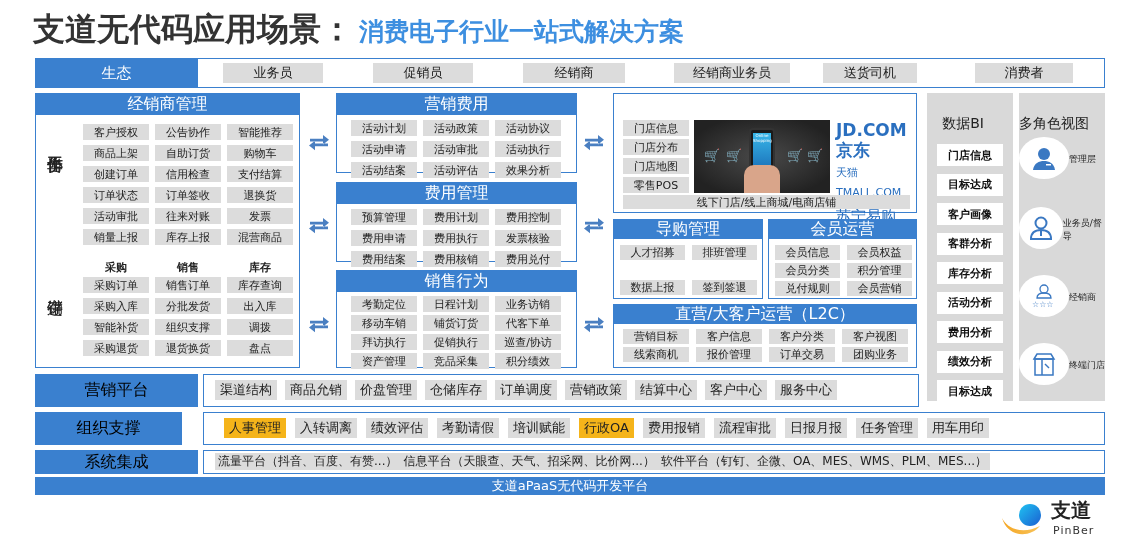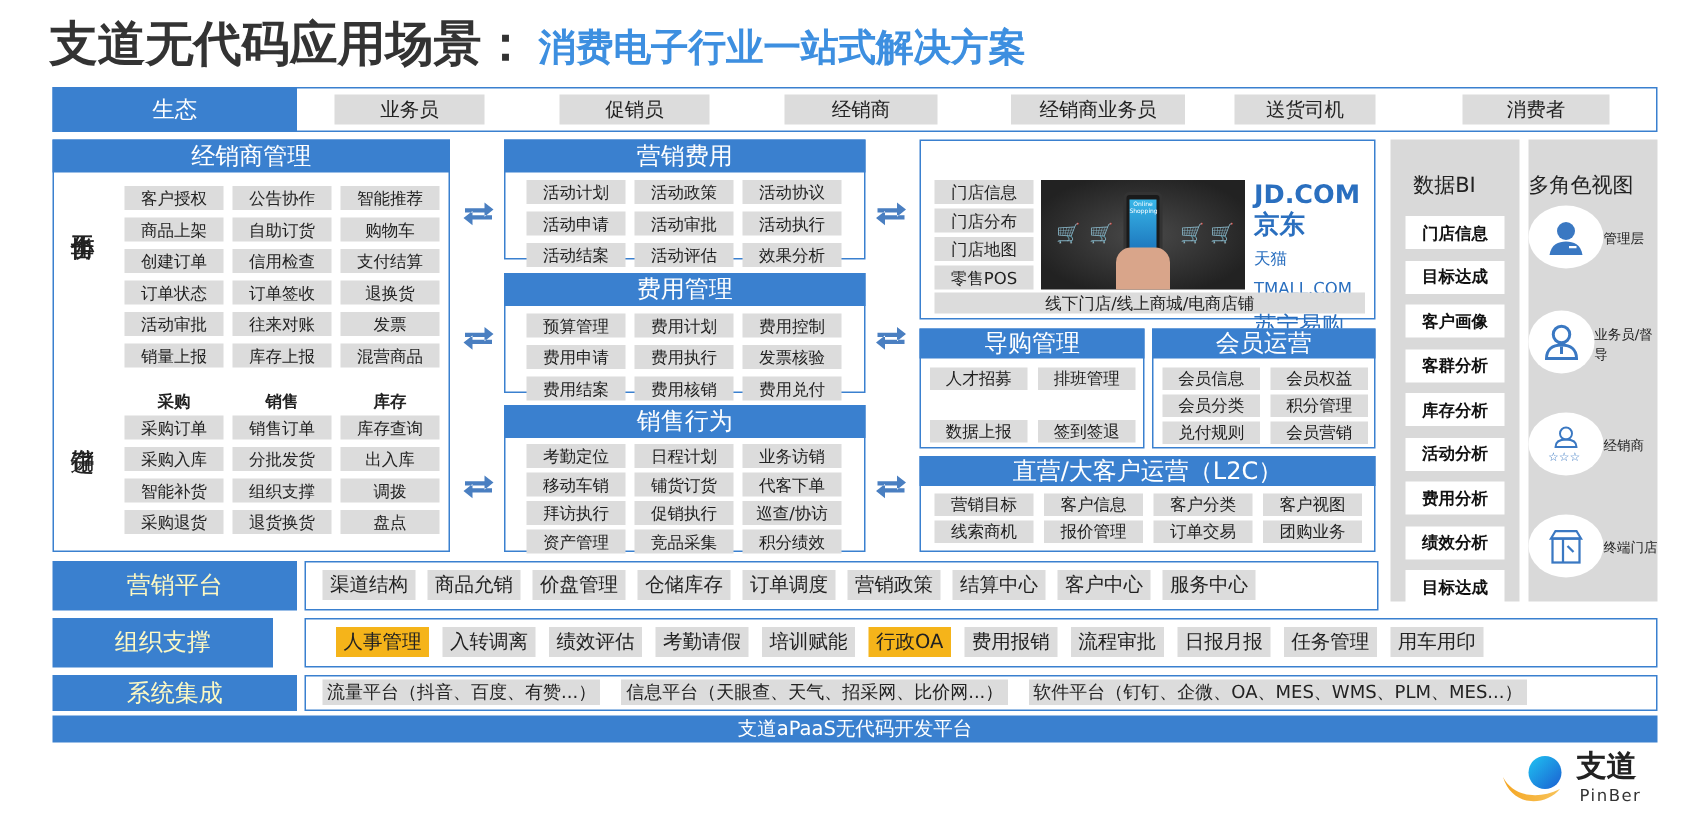--- a/index.html
+++ b/index.html
@@ -13,21 +13,21 @@
 .hdr{display:flex;align-items:center;justify-content:center;color:#fff;background:#3a80cf;font-size:16px}
 .arrow{width:22px;height:18px}
 .grid3{display:grid;grid-template-columns:repeat(3,66px);gap:5px 6px}
 .grid3 .chip{height:16px;font-size:11px}
 .eco .chip{height:20px;font-size:13px}
 .gray{background:#d9d9d9}
 .bi-item{background:#fff;height:22px;width:66px;display:flex;align-items:center;justify-content:center;font-size:11px;font-weight:bold;color:#111}
 .role{display:flex;flex-direction:row;align-items:center}
 .role .circ{width:50px;height:42px;border-radius:50%;background:#fff;display:flex;align-items:center;justify-content:center}
 .role .lbl{font-size:9px;margin-top:3px;color:#222}
-.rowlbl{display:flex;align-items:center;justify-content:center;color:#fef9c3;background:#3a80cf;font-size:16px}
+.rowlbl{display:flex;align-items:center;justify-content:center;color:#000000;background:#3a80cf;font-size:16px}
 .hl{background:#f5b41a !important}
 .plat .chip{height:20px;font-size:13px;padding:0 5px}
 </style>
 </head>
 <body>
 
 <div class="abs title">
   <span>支道无代码应用场景：</span><span class="sub">消费电子行业一站式解决方案</span>
 </div>
 
@@ -304,21 +304,21 @@
       <div class="chip">费用报销</div>
       <div class="chip">流程审批</div>
       <div class="chip">日报月报</div>
       <div class="chip">任务管理</div>
       <div class="chip">用车用印</div>
     </div>
 </div>
 
 <div class="abs rowlbl" style="left:35px;top:450px;width:163px;height:24px">系统集成</div>
 <div class="abs box" style="left:203px;top:450px;width:902px;height:24px;">
-  <div style="position:absolute;left:11px;top:2px;display:flex;gap:14px">
+  <div style="position:absolute;left:11px;top:2px;display:flex;">
     <div class="chip" style="height:17px;font-size:12px;padding:0 3px">流量平台（抖音、百度、有赞...）</div>
     <div class="chip" style="height:17px;font-size:12px;padding:0 3px">信息平台（天眼查、天气、招采网、比价网...）</div>
     <div class="chip" style="height:17px;font-size:12px;padding:0 3px">软件平台（钉钉、企微、OA、MES、WMS、PLM、MES...）</div>
   </div>
 </div>
 
 <div class="abs blue" style="left:35px;top:477px;width:1070px;height:18px;display:flex;align-items:center;justify-content:center;font-size:13px">支道aPaaS无代码开发平台</div>
 
 <div class="abs" style="left:1000px;top:498px;width:120px;height:46px">
   <svg class="abs" style="left:0;top:2px" width="46" height="38" viewBox="0 0 46 38">

